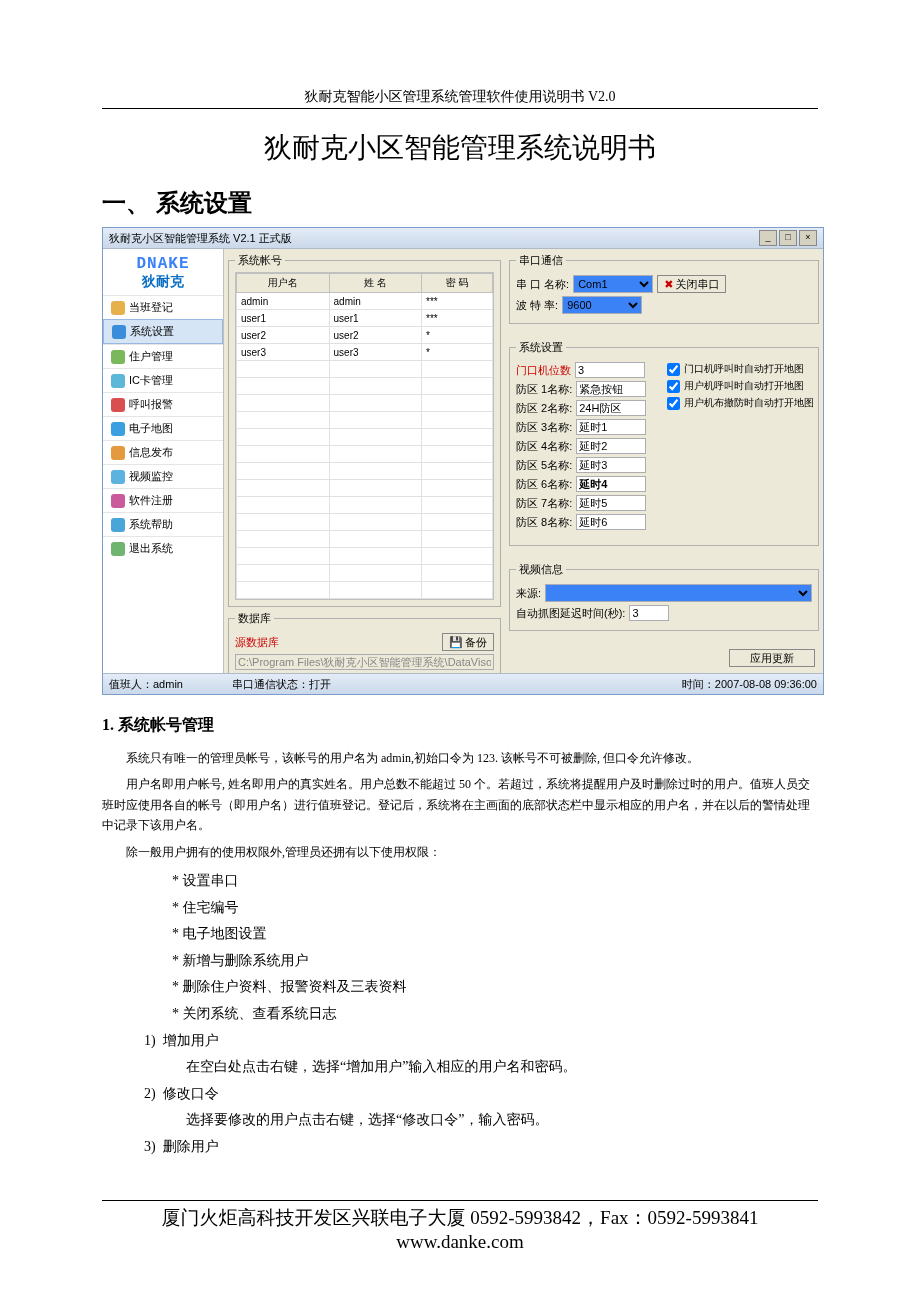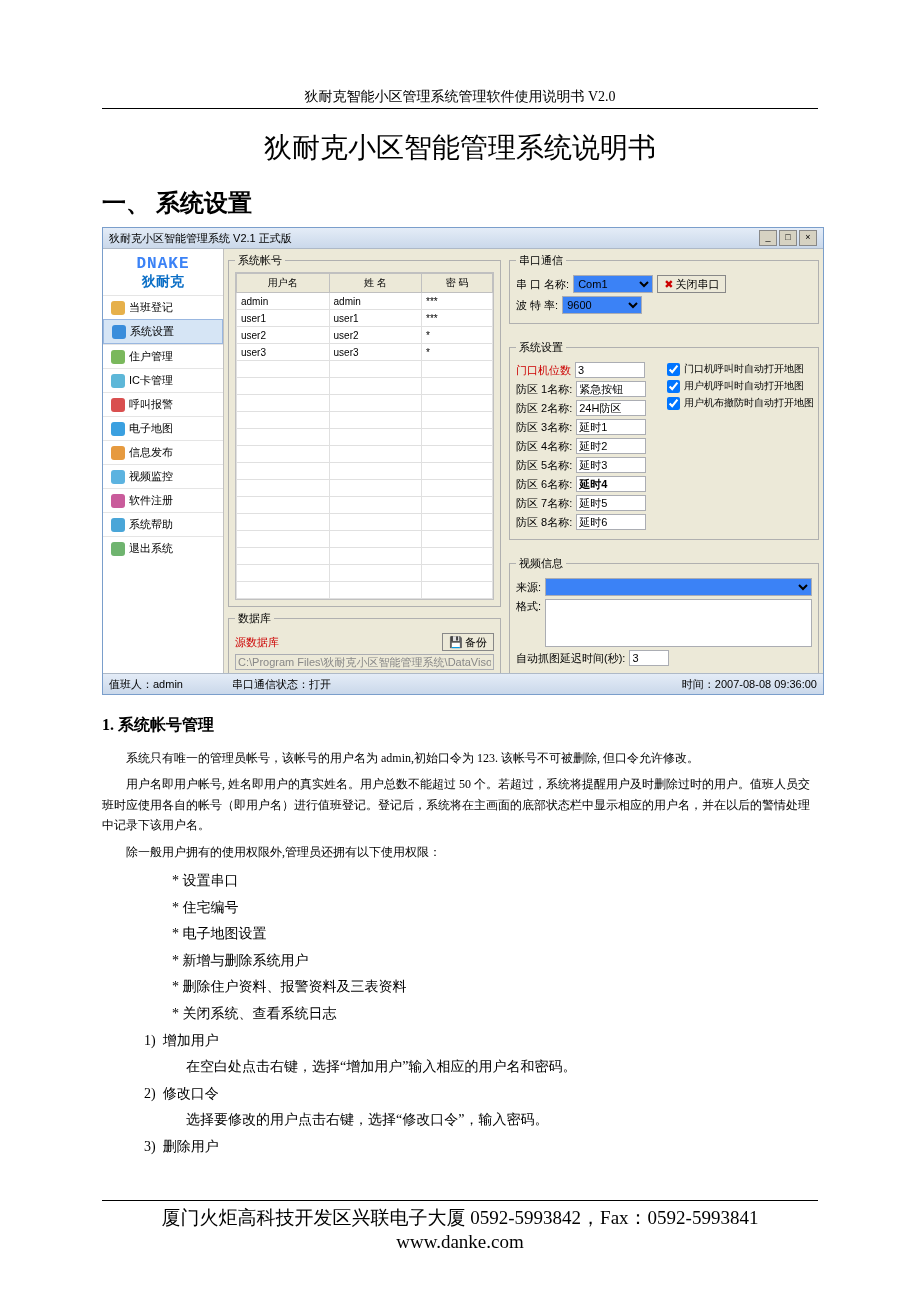--- a/index.html
+++ b/index.html
@@ -311,24 +311,20 @@
                 </div>
               </div>
      </div>
     </fieldset>
     <fieldset class="grp">
      <legend>视频信息</legend>
      <div class="row">
               <label>来源:</label>
               <select class="sel" style="flex:1"></select>
             </div>
-     <div class="row" style="align-items:flex-start;">
-              <label>格式:</label>
-              <div class="txt"></div>
-            </div>
      <div class="row">
               <label>自动抓图延迟时间(秒):</label>
               <input class="inp" style="width: 40px;" value="3">
             </div>
     </fieldset>
     <div style="text-align:right;padding:2px 4px;"><button class="btn" style="padding:0 20px;">应用更新</button></div>
    </div>
   </div>
   <div class="statusbar">
    <span class="sseg">值班人：admin</span>

